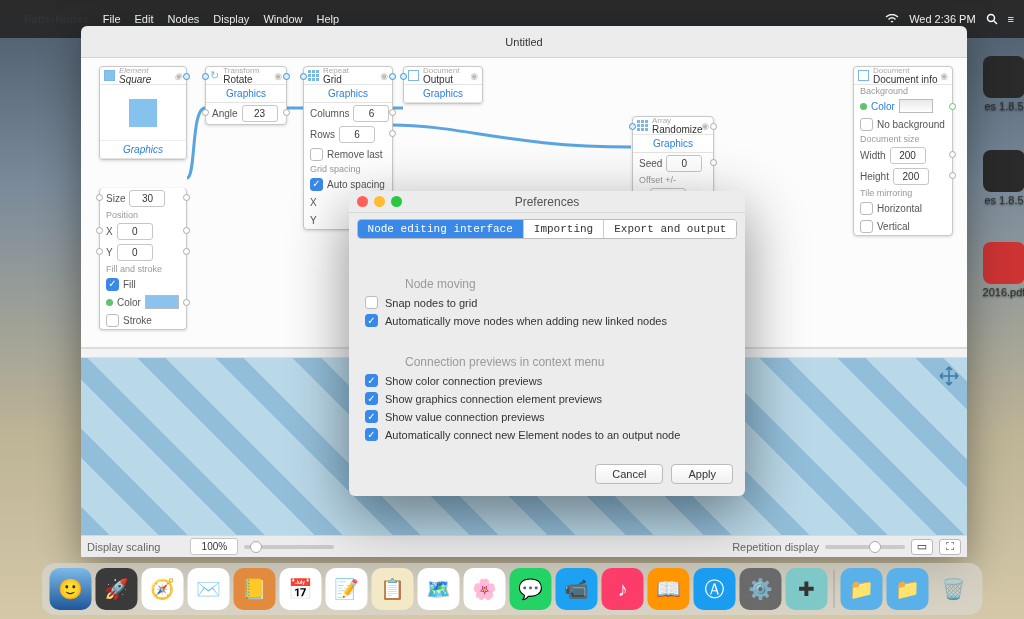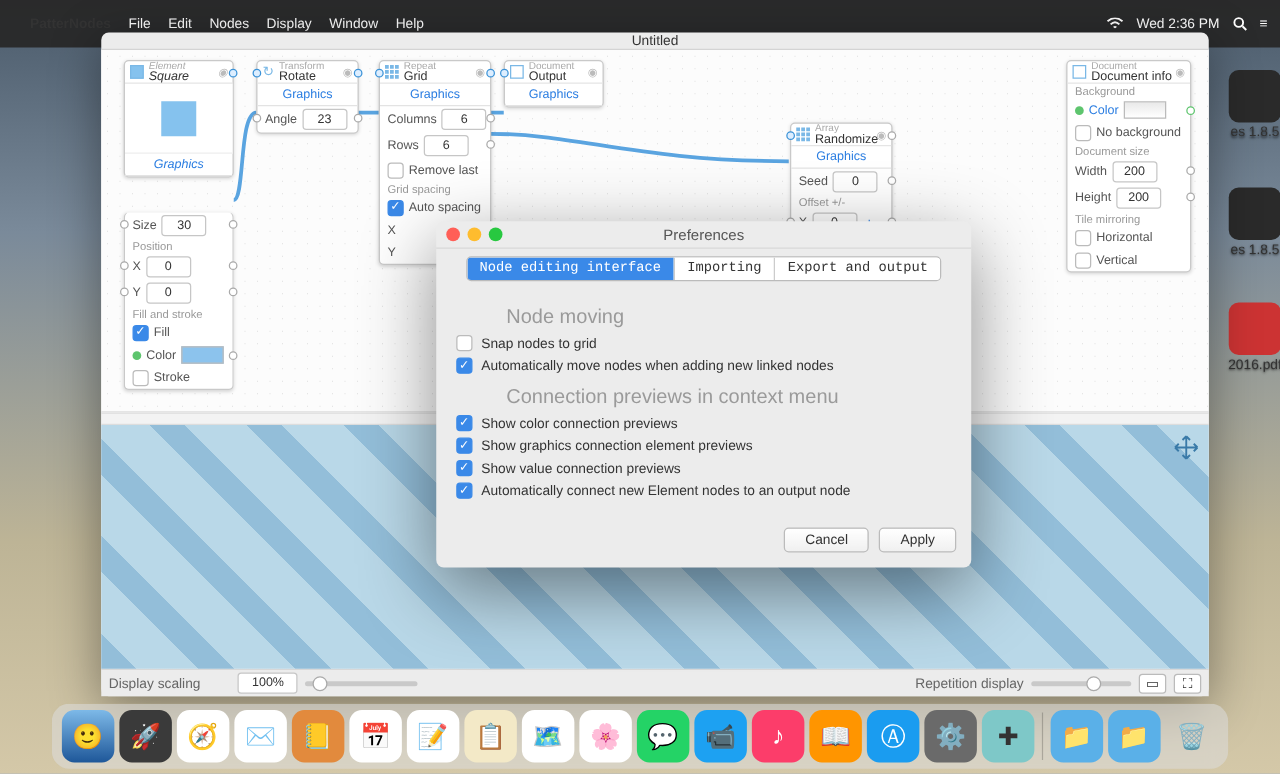--- a/index.html
+++ b/index.html
@@ -6,21 +6,21 @@
 body{width:1024px;height:619px;overflow:hidden;background:linear-gradient(to bottom,#4a5a6a 0%,#7a8a9a 30%,#bdb496 70%,#d4c8a8 100%);}
 .menubar{height:38px;background:rgba(40,40,40,0.95);display:flex;align-items:center;padding:0 10px;color:#fff;}
 .menubar .apple{font-size:14px;margin-right:14px;}
 .menubar .app-name{font-weight:bold;margin-right:14px;}
 .menubar .menu-item{margin-right:14px;color:#fff;}
 .menubar .spacer{flex:1;}
 .menubar .right-item{margin-left:10px;color:#fff;display:flex;align-items:center;}
 .menubar svg{stroke:#fff;}
 .desktop{position:absolute;top:22px;left:0;right:0;bottom:0;}
 .main-window{position:absolute;left:81px;top:4px;width:886px;height:531px;background:#ececec;border-radius:6px;box-shadow:0 10px 40px rgba(0,0,0,0.4);display:flex;flex-direction:column;}
-.win-title{height:14px;display:flex;align-items:center;justify-content:center;color:#7a7a7a;font-size:12px;border-bottom:1px solid #d4d4d4;position:relative;}
+.win-title{height:32px;display:flex;align-items:center;justify-content:center;color:#7a7a7a;font-size:12px;border-bottom:1px solid #d4d4d4;position:relative;}
 .canvas-area{height:290px;background:#fcfcfc;background-image:radial-gradient(#ddd 0.5px,transparent 0.5px);background-size:10px 10px;position:relative;border-bottom:1px solid #ddd;overflow:hidden;}
 .hscroll{height:10px;background:#f3f3f3;border-top:1px solid #ddd;border-bottom:1px solid #ddd;}
 .preview-area{flex:1;background:#f2f2f2;background-image:repeating-linear-gradient(45deg,#93bed9 0 20px,transparent 20px 55px),repeating-linear-gradient(45deg,transparent 0 20px,#b9d8e8 20px 55px);position:relative;}
 .bottom-bar{height:22px;background:#ececec;border-top:1px solid #d8d8d8;display:flex;align-items:center;padding:0 6px;gap:6px;}
 .bottom-bar label{color:#666;}
 .num-input{width:44px;height:17px;border:1px solid #c6c6c6;background:#fff;border-radius:3px;text-align:center;font-size:10px;}
 .slider{height:4px;background:#c9c9c9;border-radius:2px;position:relative;}
 .slider .knob{width:12px;height:12px;background:#fff;border:1px solid #aaa;border-radius:50%;position:absolute;top:-4px;}
 .icon-btn-sm{width:22px;height:16px;border:1px solid #bbb;border-radius:3px;background:#fff;display:flex;align-items:center;justify-content:center;}
 .node{position:absolute;background:#fff;border:1px solid #c9c9c9;border-radius:4px;box-shadow:0 1px 3px rgba(0,0,0,0.15);}
@@ -46,33 +46,33 @@
 .doc-icon{width:11px;height:11px;border:1px solid #7ab8e6;background:#fff;}
 .cb{width:13px;height:13px;border:1px solid #bbb;border-radius:3px;background:#fff;display:inline-flex;align-items:center;justify-content:center;flex:0 0 13px;}
 .cb.checked{background:#3a89e8;border-color:#3a89e8;}
 .cb.checked::after{content:"✓";color:#fff;font-size:10px;line-height:10px;}
 .color-swatch{width:34px;height:14px;border:1px solid #bbb;background:linear-gradient(#e9e9e9,#fff);}
 .big-preview{width:72px;height:56px;background:#fff;border:1px solid #ddd;display:flex;align-items:center;justify-content:center;}
 .big-preview .sq{width:28px;height:28px;background:#85c2ee;}
 
 .conn{position:absolute;pointer-events:none;}
 
-.pref-dialog{position:absolute;left:349px;top:155px;width:428px;background:#ececec;border-radius:6px;box-shadow:0 18px 60px rgba(0,0,0,0.45);}
+.pref-dialog{position:absolute;left:349px;top:169px;width:396px;background:#ececec;border-radius:6px;box-shadow:0 18px 60px rgba(0,0,0,0.45);}
 .pref-title{height:22px;display:flex;align-items:center;position:relative;border-bottom:1px solid #d8d8d8;}
 .traffic{position:absolute;left:8px;top:5px;display:flex;gap:6px;}
 .traffic span{width:11px;height:11px;border-radius:50%;}
 .tl-r{background:#ff5f57;}.tl-y{background:#febc2e;}.tl-g{background:#28c840;}
 .pref-title .title{flex:1;text-align:center;color:#555;font-size:12px;}
 .pref-tabs{display:flex;justify-content:center;padding:6px 0;}
 .seg{display:flex;border:1px solid #bbb;border-radius:4px;overflow:hidden;background:#fff;}
 .seg button{border:none;background:#fff;padding:3px 10px;font-size:11px;color:#333;border-left:1px solid #ccc;font-family:Liberation Mono, monospace;}
 .seg button:first-child{border-left:none;}
 .seg button.active{background:#3a89e8;color:#fff;}
 .pref-body{padding:4px 16px 10px;}
-.pref-group-label{color:#9a9a9a;font-size:16px;margin:10px 0 4px;padding-left:40px;}
+.pref-group-label{color:#9a9a9a;font-size:12px;margin:28px 0 4px;padding-left:40px;}
 .pref-row{display:flex;align-items:center;gap:7px;margin:5px 0;}
 .pref-row span{font-size:11px;color:#333;}
 .pref-footer{display:flex;justify-content:flex-end;gap:8px;padding:8px 12px 12px;}
 .btn{padding:3px 16px;background:linear-gradient(#fff,#f0f0f0);border:1px solid #bbb;border-radius:4px;font-size:11px;}
 
 .dock{position:absolute;bottom:4px;left:50%;transform:translateX(-50%);height:52px;background:rgba(220,220,220,0.55);border-radius:14px;padding:4px 8px;display:flex;align-items:center;gap:4px;backdrop-filter:blur(8px);}
 .dock .app{width:42px;height:42px;border-radius:10px;display:flex;align-items:center;justify-content:center;font-size:20px;}
 .dock .sep{width:1px;height:38px;background:rgba(0,0,0,0.2);margin:0 2px;}
 
 .desk-icon{position:absolute;right:-8px;width:56px;text-align:center;color:#fff;font-size:9px;text-shadow:0 1px 2px rgba(0,0,0,0.7);}

